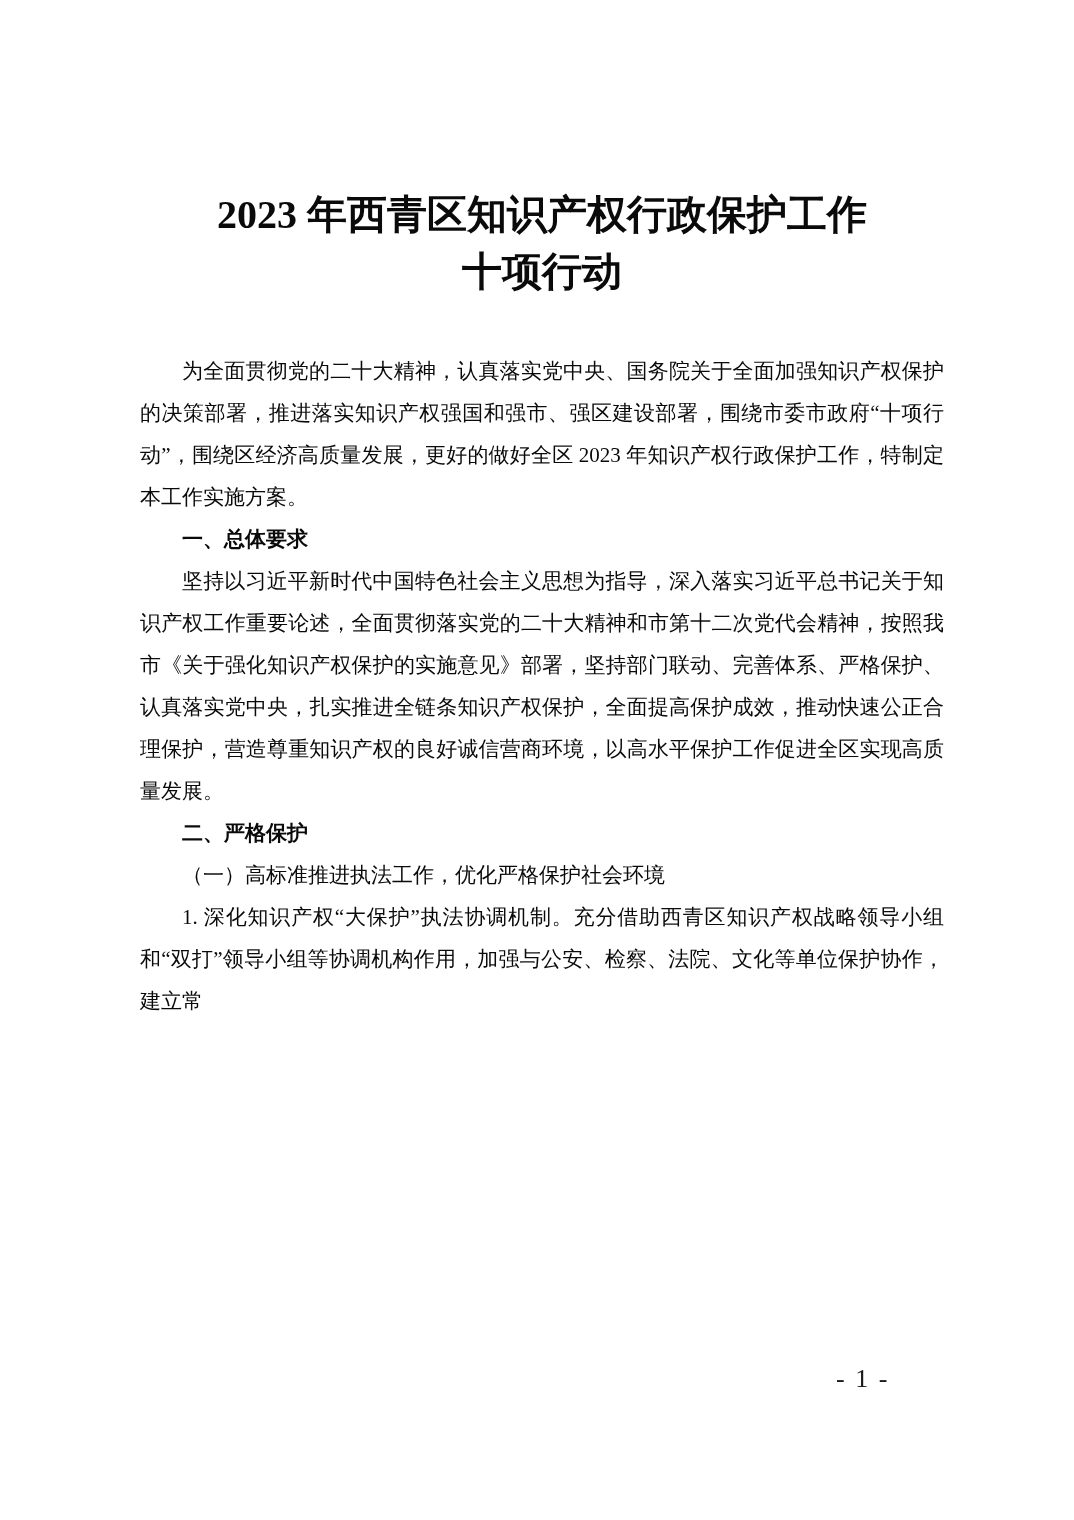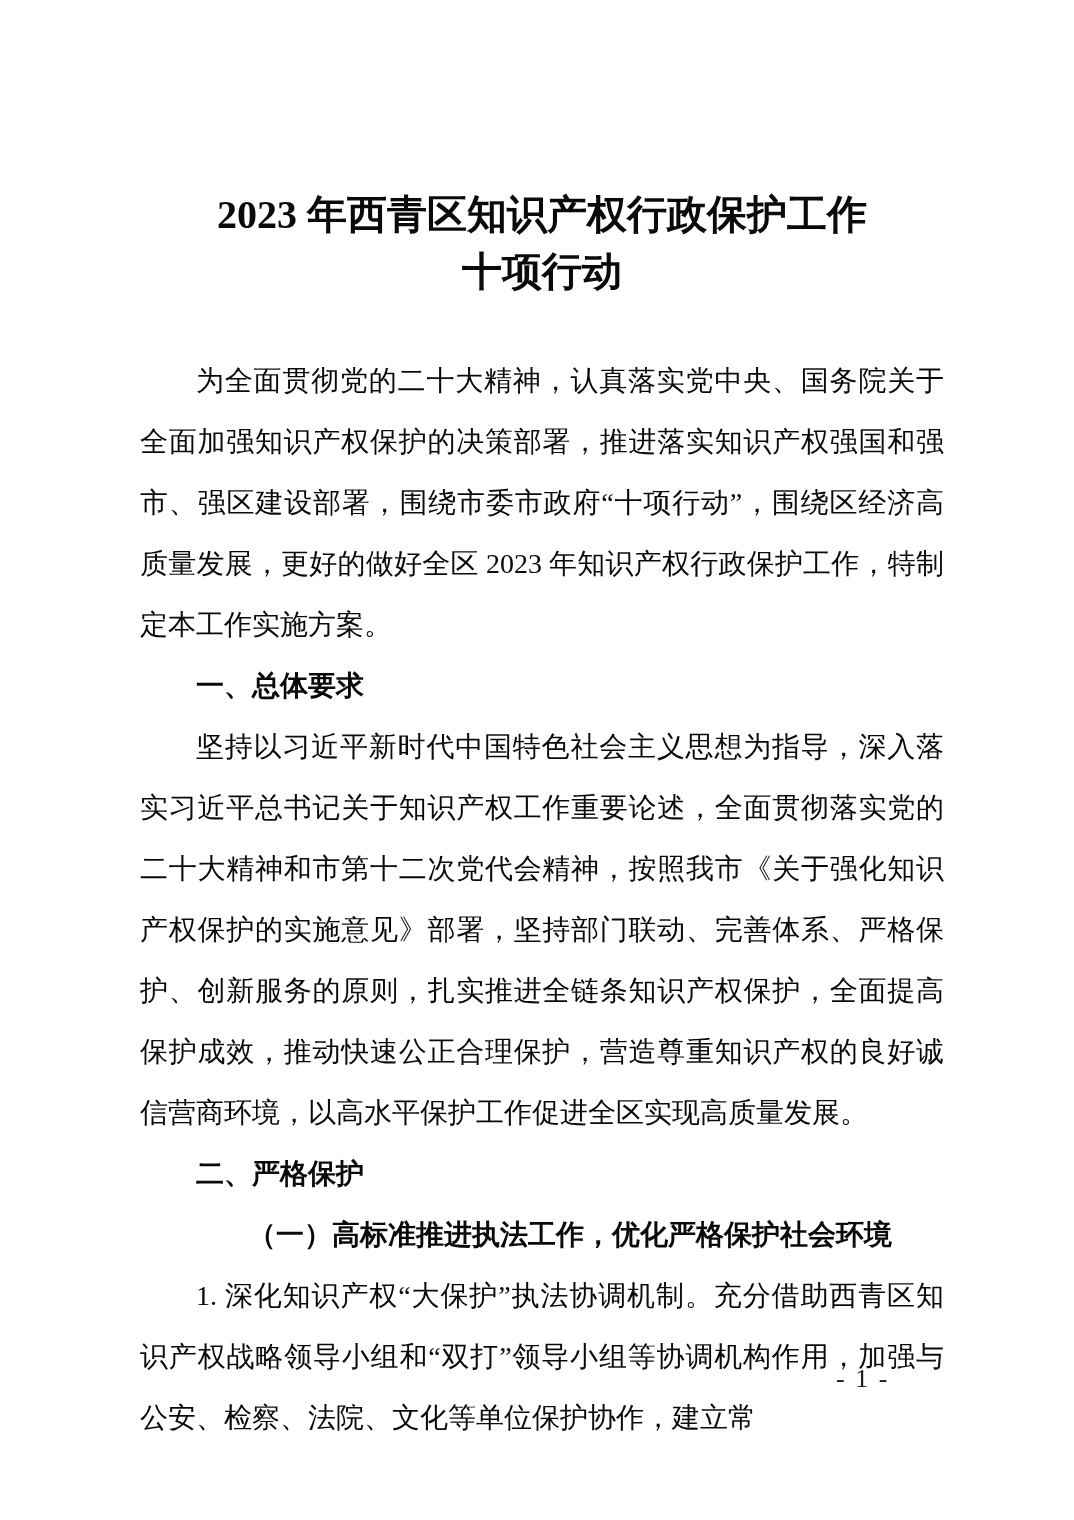--- a/index.html
+++ b/index.html
@@ -27,35 +27,34 @@
     text-align: center;
     font-size: 40px;
     font-weight: bold;
     line-height: 57px;
   }
   .body-text {
     margin-top: 50px;
   }
   .para, .h1, .h2 {
     margin: 0;
-    font-size: 28px;
-    line-height: 61px;
+    font-size: 21px;
+    line-height: 42px;
     text-indent: 2em;
   }
   .para {
     text-align: justify;
     text-justify: inter-ideograph;
   }
   .h1 {
     font-family: Liberation Sans, sans-serif;
     font-weight: bold;
   }
   .h2 {
-    font-weight: bold;
-    text-align: center;
+    font-weight: normal;
   }
   .page-number {
     position: absolute;
     top: 1363px;
     left: 836px;
     font-size: 26px;
     line-height: 32px;
     letter-spacing: 2px;
     color: #1a1a1a;
     font-family: "Liberation Serif", serif;
@@ -68,21 +67,21 @@
   <div class="content">
 
     <div class="doc-title">
       <div>2023 年西青区知识产权行政保护工作</div>
       <div>十项行动</div>
     </div>
 
     <div class="body-text">
       <p class="para">为全面贯彻党的二十大精神，认真落实党中央、国务院关于全面加强知识产权保护的决策部署，推进落实知识产权强国和强市、强区建设部署，围绕市委市政府“十项行动”，围绕区经济高质量发展，更好的做好全区 2023 年知识产权行政保护工作，特制定本工作实施方案。</p>
       <p class="h1">一、总体要求</p>
-      <p class="para">坚持以习近平新时代中国特色社会主义思想为指导，深入落实习近平总书记关于知识产权工作重要论述，全面贯彻落实党的二十大精神和市第十二次党代会精神，按照我市《关于强化知识产权保护的实施意见》部署，坚持部门联动、完善体系、严格保护、创新服务的原则，扎实推进全链条知识产权保护，全面提高保护成效，推动快速公正合理保护，营造尊重知识产权的良好诚信营商环境，以高水平保护工作促进全区实现高质量发展。</p>
+      <p class="para">坚持以习近平新时代中国特色社会主义思想为指导，深入落实习近平总书记关于知识产权工作重要论述，全面贯彻落实党的二十大精神和市第十二次党代会精神，按照我市《关于强化知识产权保护的实施意见》部署，坚持部门联动、完善体系、严格保护、认真落实党中央，扎实推进全链条知识产权保护，全面提高保护成效，推动快速公正合理保护，营造尊重知识产权的良好诚信营商环境，以高水平保护工作促进全区实现高质量发展。</p>
       <p class="h1">二、严格保护</p>
       <p class="h2">（一）高标准推进执法工作，优化严格保护社会环境</p>
       <p class="para">1. 深化知识产权“大保护”执法协调机制。充分借助西青区知识产权战略领导小组和“双打”领导小组等协调机构作用，加强与公安、检察、法院、文化等单位保护协作，建立常</p>
     </div>
 
   </div>
 
   <div class="page-number">- 1 -</div>
 </div>
 

